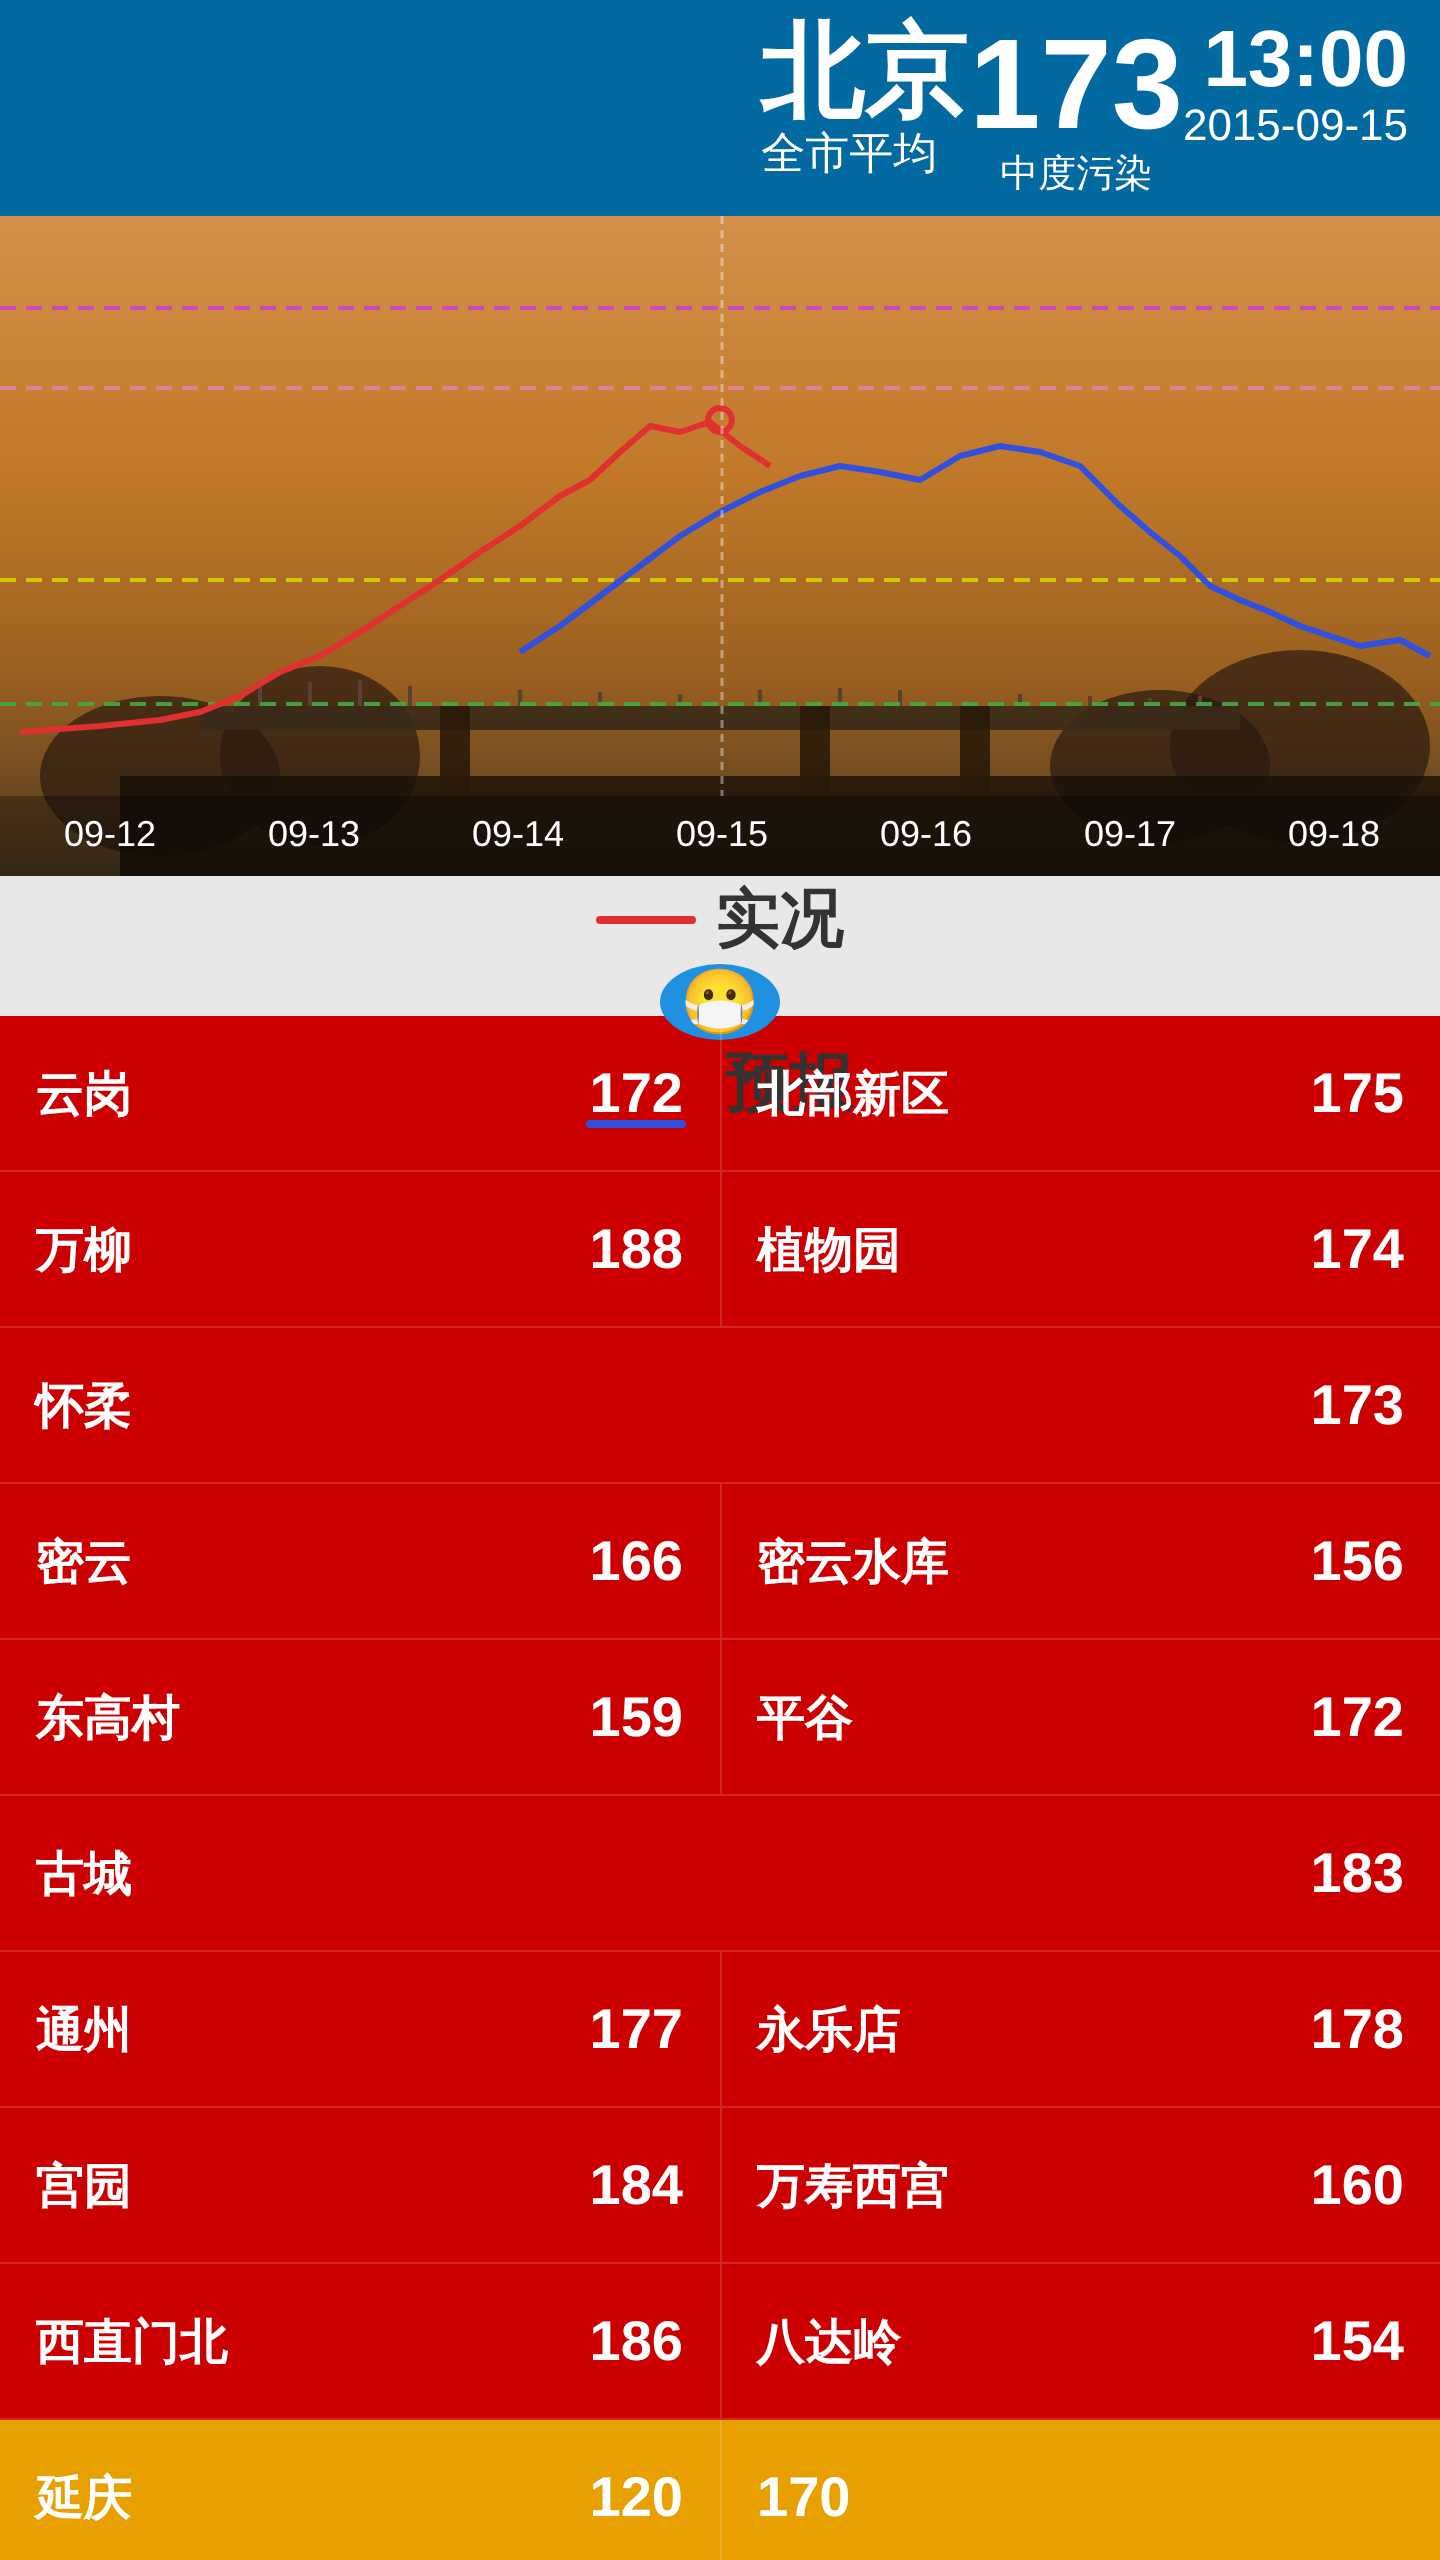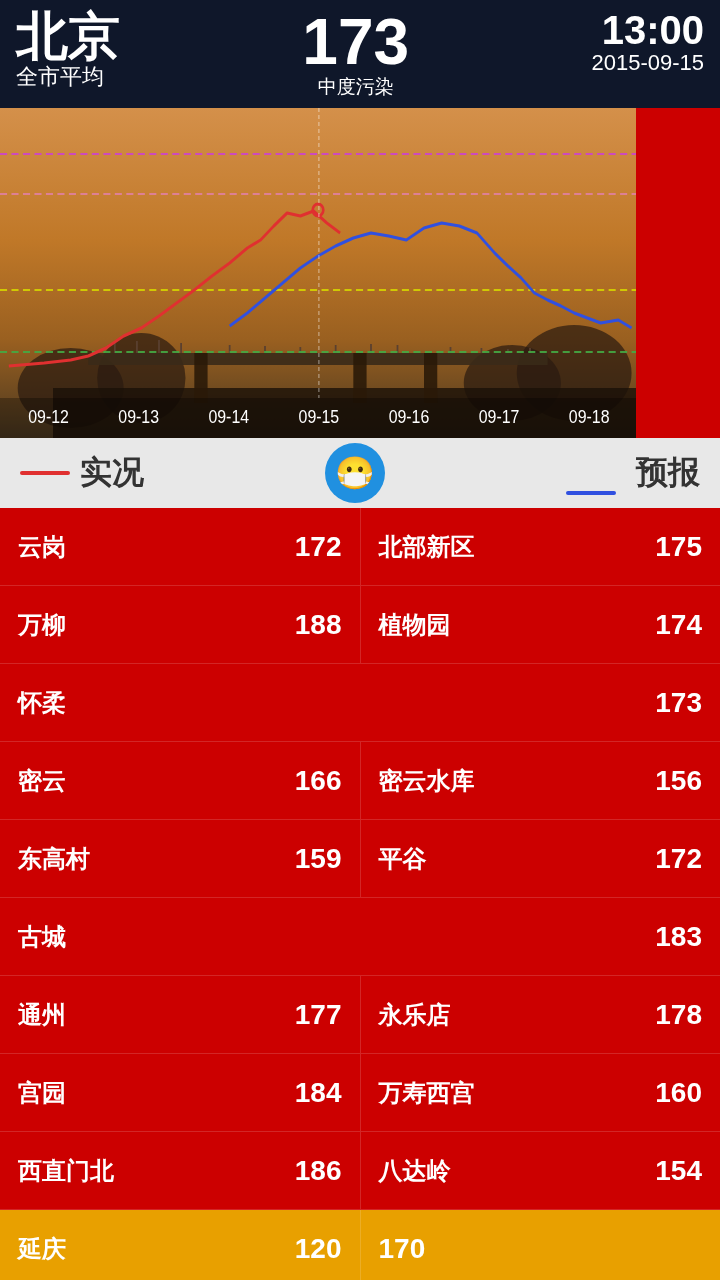--- a/index.html
+++ b/index.html
@@ -6,25 +6,25 @@
     body {
       width: 720px;
       height: 1280px;
       overflow: hidden;
       font-family: 'Microsoft YaHei', 'PingFang SC', sans-serif;
       background: #cc0000;
     }
 
     
     #header {
-      background: #0f172a;
+      background: #0369a1;
       padding: 10px 16px 8px;
       display: flex;
       align-items: flex-start;
-      justify-content: space-between;
+      justify-content: flex-end;
     }
     #header-left .city-name {
       font-size: 52px;
       font-weight: bold;
       color: white;
       line-height: 1;
     }
     #header-left .city-sub {
       font-size: 22px;
       color: white;
@@ -52,21 +52,21 @@
       line-height: 1;
     }
     #header-right .date {
       font-size: 22px;
       color: white;
     }
 
     
     #chart-area {
       position: relative;
-      width: 636px;
+      width: 720px;
       height: 330px;
       overflow: hidden;
     }
     #chart-bg {
       position: absolute;
       top: 0; left: 0;
       width: 100%; height: 100%;
       background: linear-gradient(
         to bottom,
         #c8812a 0%,
@@ -84,20 +84,21 @@
     }
 
     
     #legend-bar {
       background: #e8e8e8;
       height: 70px;
       display: flex;
       align-items: center;
       justify-content: space-between;
       padding: 0 20px;
+      flex-direction: column;
     }
     #legend-left {
       display: flex;
       align-items: center;
       gap: 10px;
     }
     #legend-right {
       display: flex;
       align-items: flex-end;
       gap: 20px;

